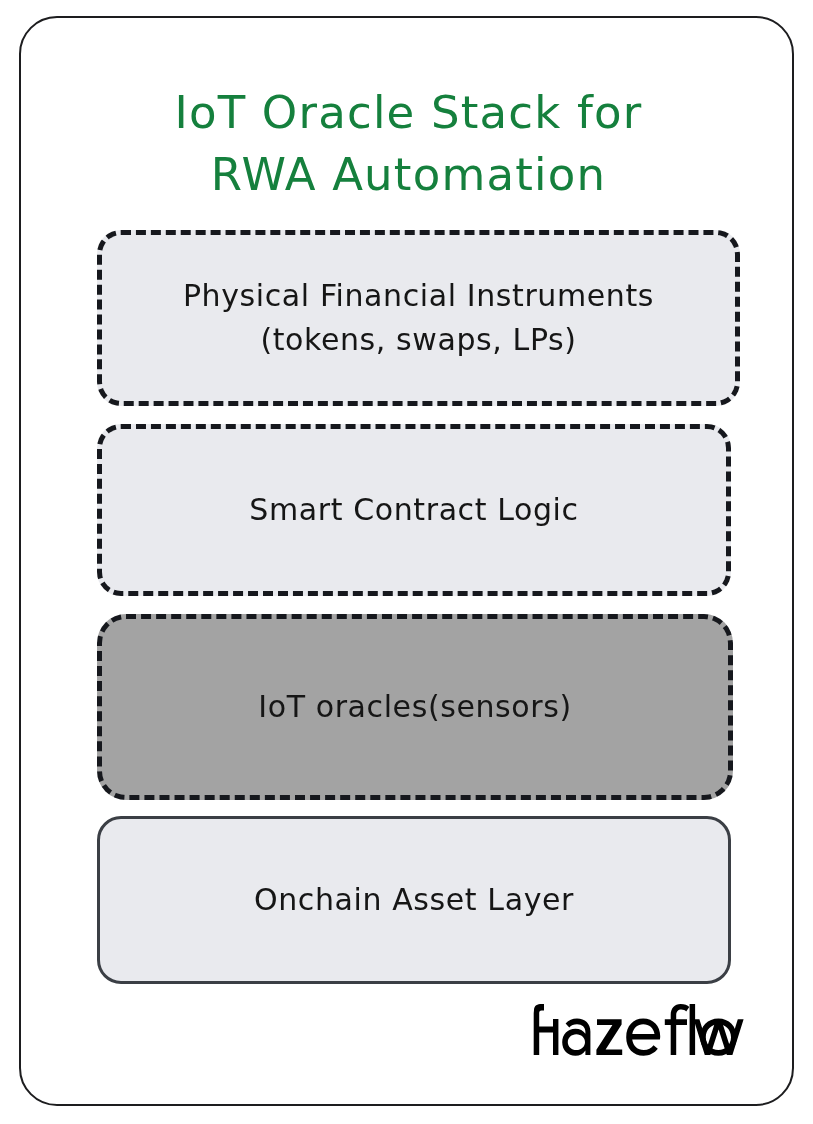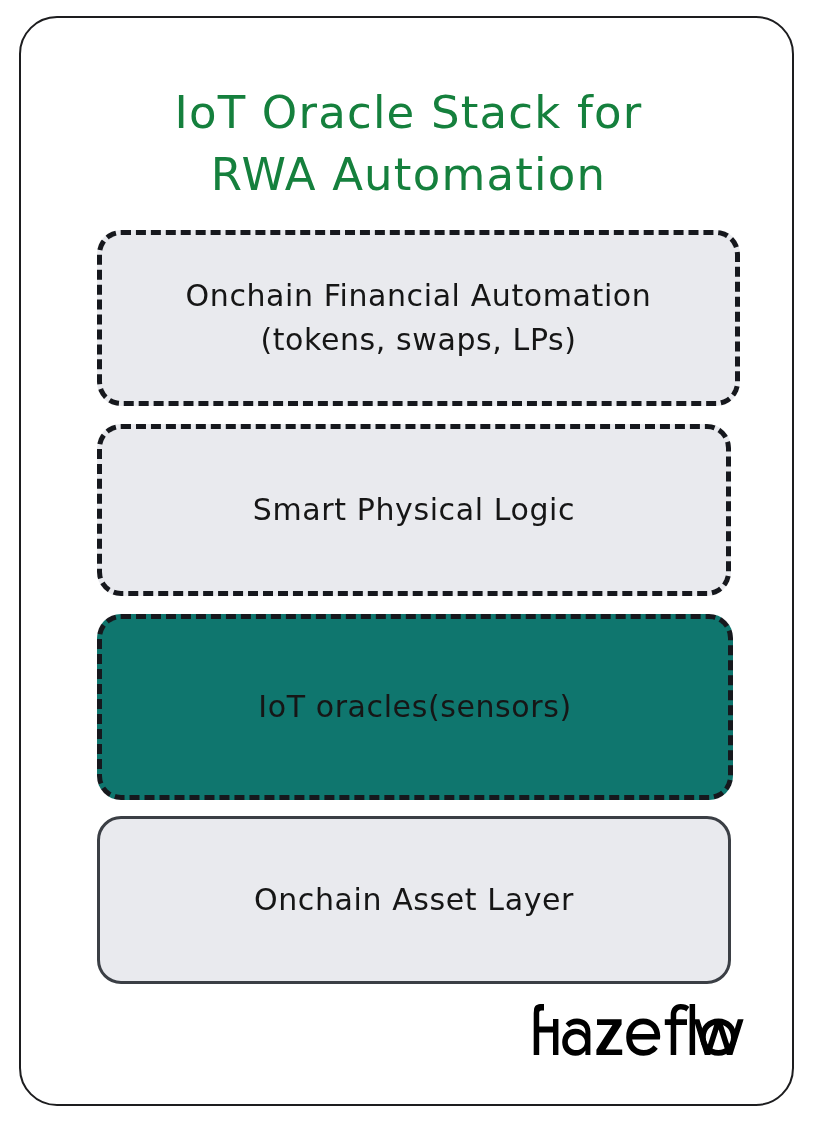--- a/index.html
+++ b/index.html
@@ -104,29 +104,29 @@
 <body>
 
 <div class="frame" style="border-color: rgb(29, 29, 31);">
 
   <div class="title">IoT Oracle Stack for
 RWA Automation</div>
 
   <div class="stack">
 
     <div class="layer dashed layer-0" style="background: rgb(233, 234, 238); border-color: rgb(22, 24, 29); border-style: dashed;">
-      <span class="layer-label">Onchain Financial Automation
+      <span class="layer-label">Physical Financial Instruments
 (tokens, swaps, LPs)</span>
     </div>
 
     <div class="layer dashed layer-1" style="background: rgb(233, 234, 238); border-color: rgb(22, 24, 29); border-style: dashed;">
-      <span class="layer-label">Smart Physical Logic</span>
+      <span class="layer-label">Smart Contract Logic</span>
     </div>
 
-    <div class="layer dashed layer-2" style="background: #0f766e; border-color: rgb(22, 24, 29); border-style: dashed;">
+    <div class="layer dashed layer-2" style="background: #a3a3a3; border-color: rgb(22, 24, 29); border-style: dashed; border-radius: 29px;">
       <span class="layer-label">IoT oracles(sensors)</span>
     </div>
 
     <div class="layer solid layer-3" style="background: rgb(233, 234, 238); border-color: rgb(59, 63, 69); border-style: solid;">
       <span class="layer-label">Onchain Asset Layer</span>
     </div>
 
   </div>
 
   <div class="brand">

